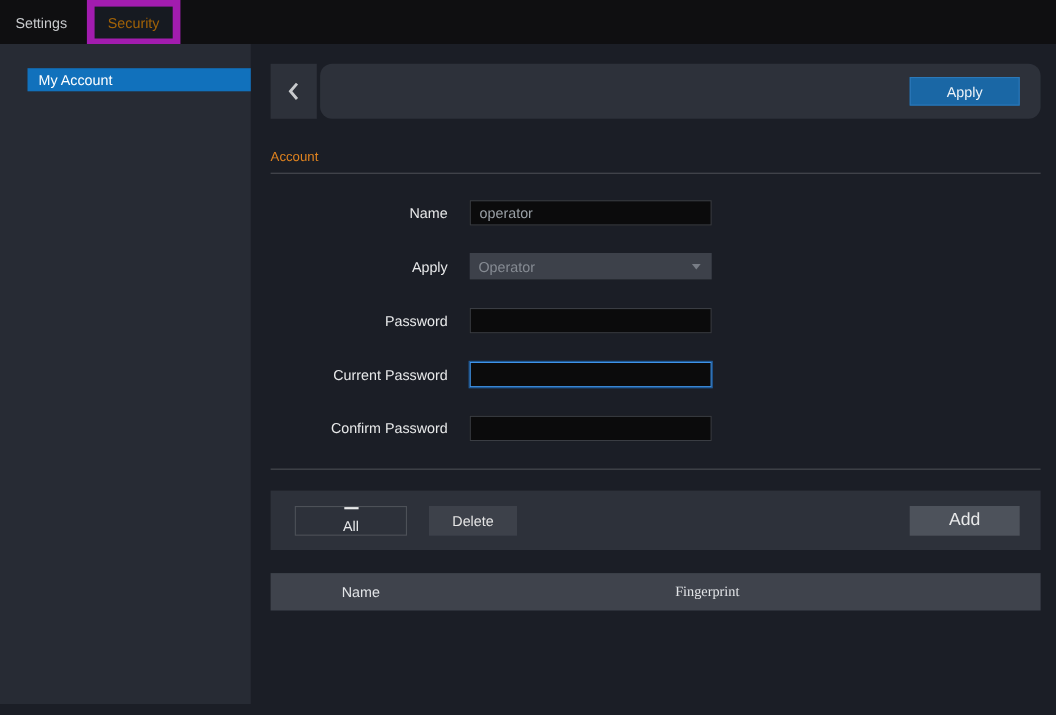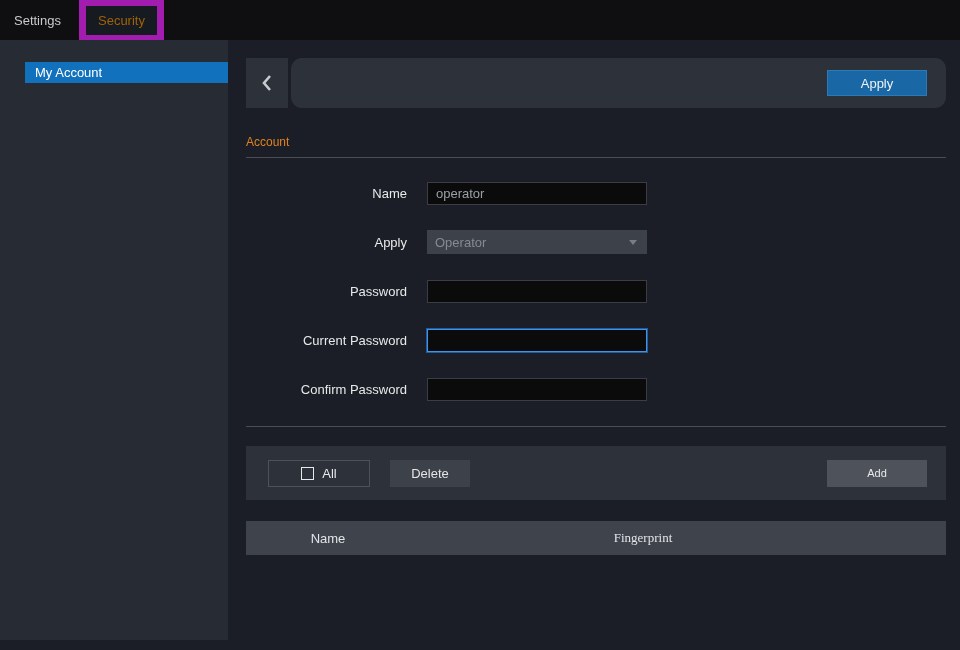--- a/index.html
+++ b/index.html
@@ -89,33 +89,34 @@
   
   .pk-toolbar {
     margin-top:19px; height:54px; background:#2d313a;
     display:flex; align-items:center; padding:0 19px 0 22px;
   }
   .all-btn {
     width:102px; height:27px; border:1px solid #4d5158; background:transparent;
     color:#e8e9ea; font-size:13px; display:flex; align-items:center;
     justify-content:center; gap:8px; font-family:"Liberation Sans", sans-serif;
     cursor:default;
+    flex-direction:column;
   }
   .checkbox {
     width:13px; height:13px; border:1px solid #e8e9ea; background:transparent;
     display:inline-block;
   }
   .delete-btn {
     width:80px; height:27px; background:#3d414a; color:#e5e5e5;
     border:none; font-size:13px; margin-left:20px;
     font-family:"Liberation Sans", sans-serif; cursor:default;
   }
   .add-btn {
     margin-left:auto; width:100px; height:27px; background:#4d525b;
-    color:#e8e9ea; border:none; font-size:11px;
+    color:#e8e9ea; border:none; font-size:16px;
     font-family:"Liberation Sans", sans-serif; cursor:default;
   }
 
   
   .table-header {
     margin-top:21px; height:34px; background:#3f434c;
     display:flex; align-items:center; color:#e2e4e7; font-size:13px;
   }
   .col-name { width:164px; text-align:center; }
   .col-fingerprint { width:466px; text-align:center;font-family:Liberation Serif, serif; }

